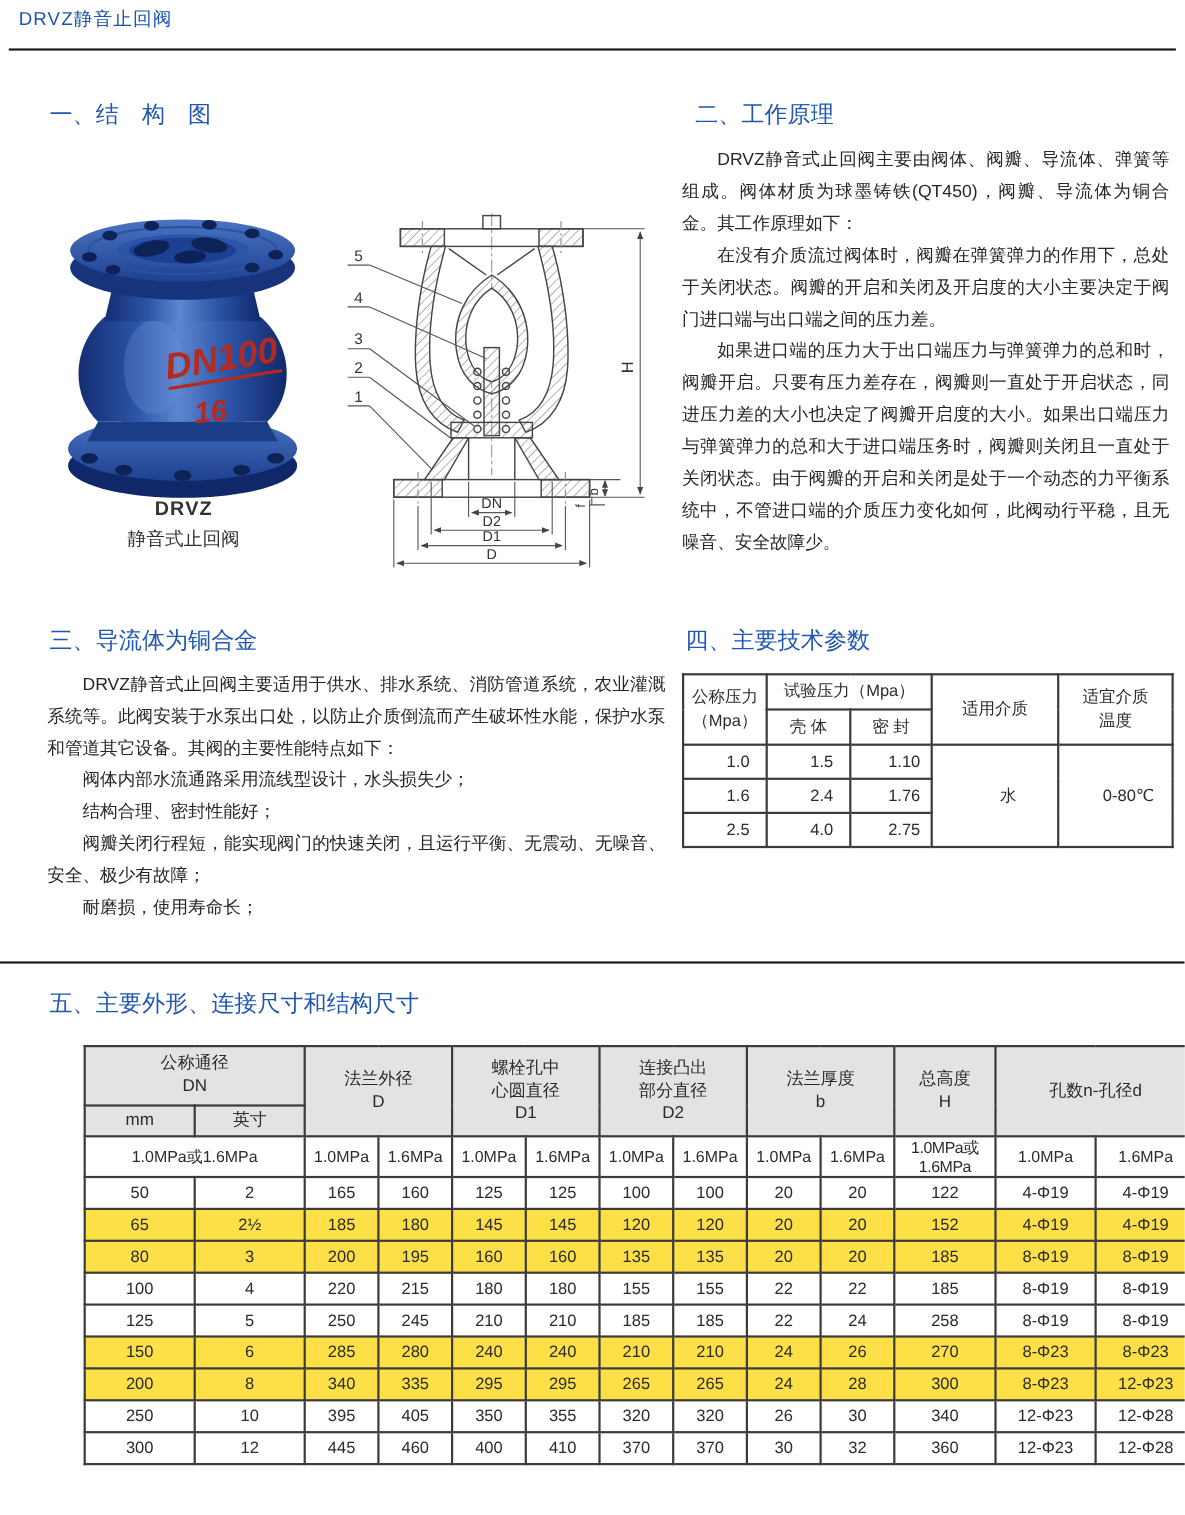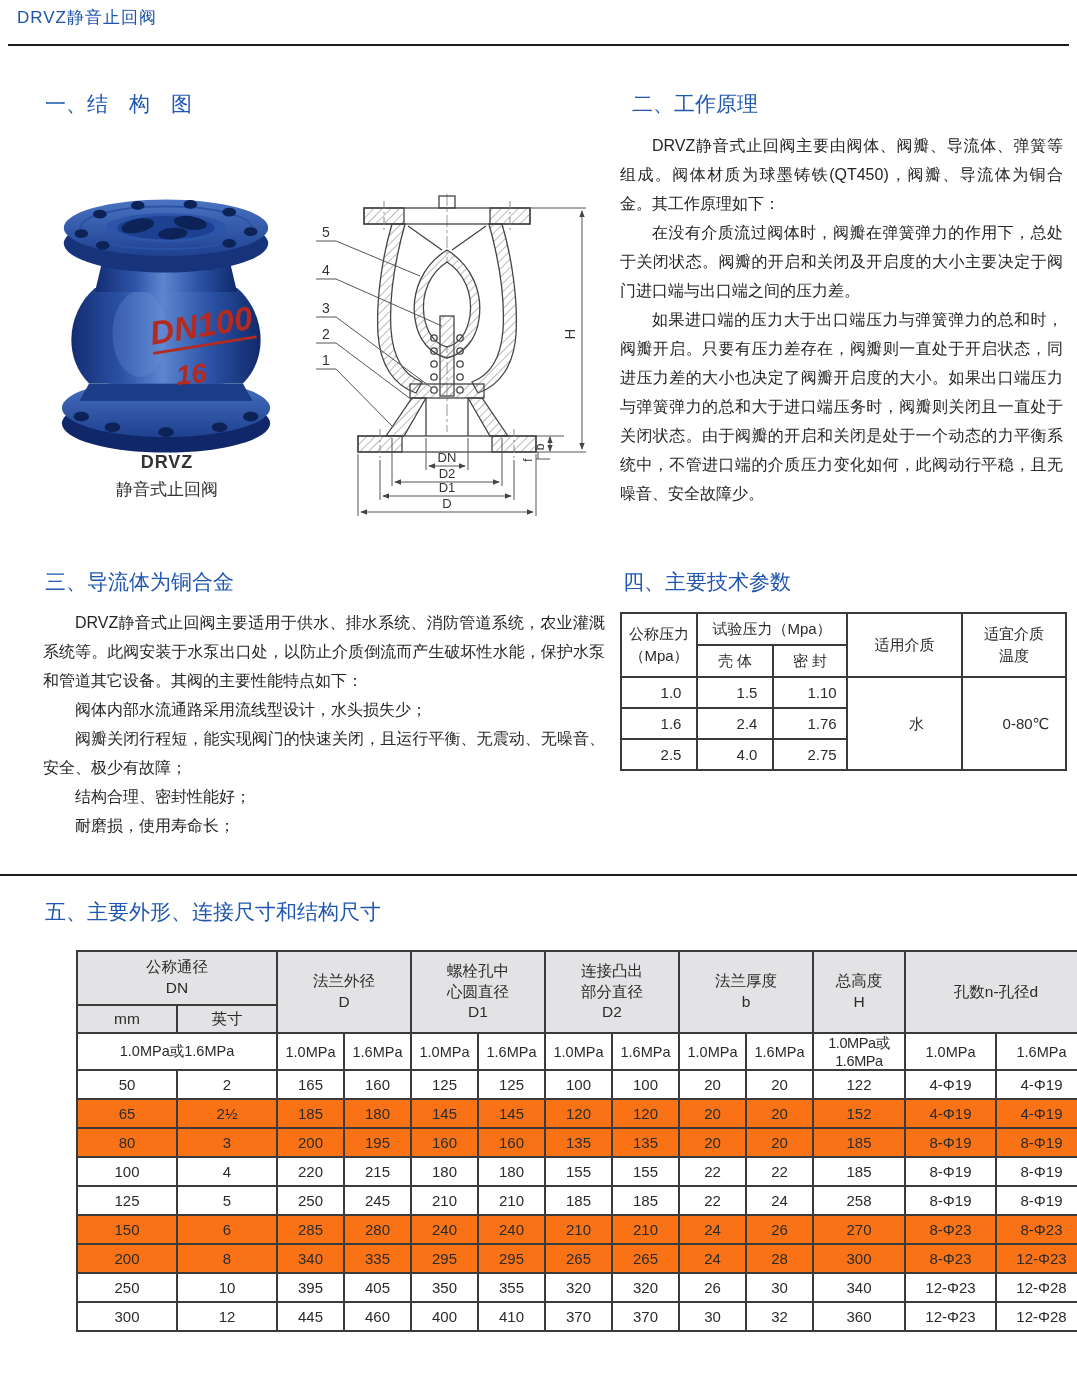--- a/index.html
+++ b/index.html
@@ -41,21 +41,21 @@
   #dims-table-wrap { left:45px; top:950px;padding-left:31px; }
   table.big { border-collapse:collapse; table-layout:fixed; width:1010px; }
   .big th, .big td {
     border:2px solid #3b3b3b; text-align:center; vertical-align:middle;
     padding:0 2px; font-weight:normal; background:#fff;
   }
   .big thead th { background:#e3e3e5; font-size:15.5px; white-space:pre-line; line-height:1.35; }
   .big tr.row-mpa td { height:28px; font-size:14.5px;margin-left:41px; }
   .big td.small-mpa { font-size:10.5px; letter-spacing:-0.4px; }
   .big tbody td { height:27px; font-size:15px; }
-  .big tbody tr.shaded td { background:#f97316; }
+  .big tbody tr.shaded td { background:#fde047; }
   .big th.r1 { height:52px; }
   .big th.sub { height:26px; }
 
   svg text { font-family:"Liberation Sans","DejaVu Sans",sans-serif; }
 </style>
 </head>
 <body>
 
 <div class="abs doc-title">DRVZ静音止回阀</div>
 <div class="abs rule" id="rule-top"></div>
@@ -229,22 +229,22 @@
 <div class="abs para" id="principle-text">
   <p>DRVZ静音式止回阀主要由阀体、阀瓣、导流体、弹簧等组成。阀体材质为球墨铸铁(QT450)，阀瓣、导流体为铜合金。其工作原理如下：</p>
   <p>在没有介质流过阀体时，阀瓣在弹簧弹力的作用下，总处于关闭状态。阀瓣的开启和关闭及开启度的大小主要决定于阀门进口端与出口端之间的压力差。</p>
   <p>如果进口端的压力大于出口端压力与弹簧弹力的总和时，阀瓣开启。只要有压力差存在，阀瓣则一直处于开启状态，同进压力差的大小也决定了阀瓣开启度的大小。如果出口端压力与弹簧弹力的总和大于进口端压务时，阀瓣则关闭且一直处于关闭状态。由于阀瓣的开启和关闭是处于一个动态的力平衡系统中，不管进口端的介质压力变化如何，此阀动行平稳，且无噪音、安全故障少。</p>
 </div>
 
 <div class="abs sec-heading" id="h-usage">三、导流体为铜合金</div>
 <div class="abs para" id="usage-text">
   <p>DRVZ静音式止回阀主要适用于供水、排水系统、消防管道系统，农业灌溉系统等。此阀安装于水泵出口处，以防止介质倒流而产生破坏性水能，保护水泵和管道其它设备。其阀的主要性能特点如下：</p>
   <p>阀体内部水流通路采用流线型设计，水头损失少；</p>
+  <p>结构合理、密封性能好；</p>
   <p>阀瓣关闭行程短，能实现阀门的快速关闭，且运行平衡、无震动、无噪音、安全、极少有故障；</p>
-  <p>结构合理、密封性能好；</p>
   <p>耐磨损，使用寿命长；</p>
 </div>
 
 <div class="abs rule" id="rule-mid"></div>
 
 <div class="abs sec-heading" id="h-params">四、主要技术参数</div>
 
 <div class="abs" id="params-table-wrap">
   <table class="params">
     <colgroup>

